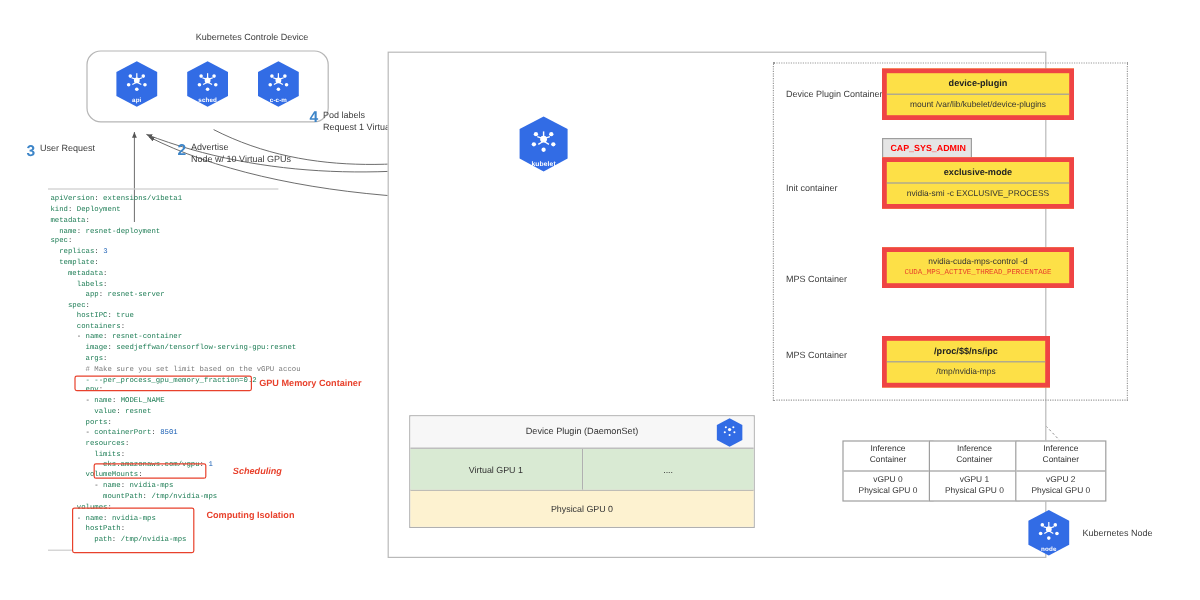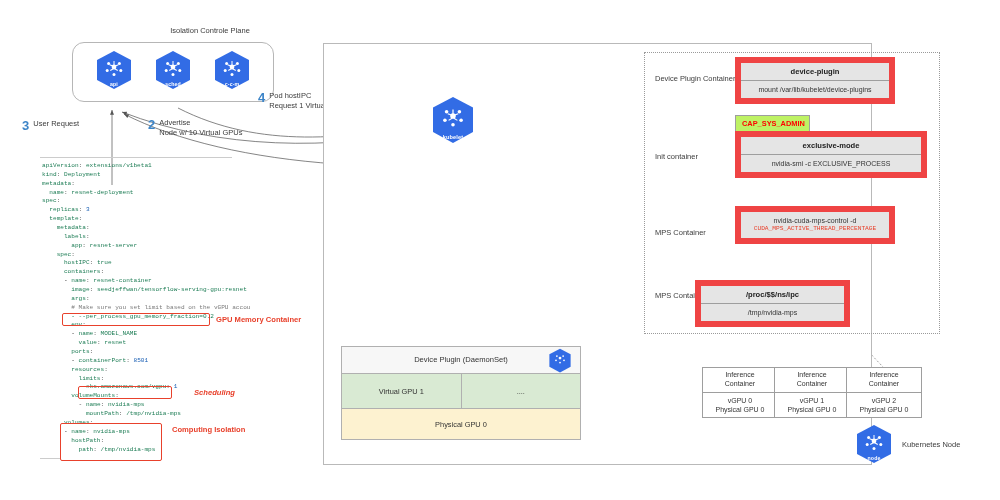--- a/index.html
+++ b/index.html
@@ -20,26 +20,26 @@
   .k8s.big .cap{font-size:5.6px;}
 
   
   #control-plane{border:1px solid #b6b6b6;border-radius:12px;background:#fff;}
 
   
   #node-box{border:1px solid #b9b9b9;background:#fff;}
   #plugin-dashed{border:1px dotted #9a9a9a;}
 
   
-  .card{border:6px solid #ef4444;background:#e5e5e5;box-sizing:border-box;}
+  .card{border:4px solid #ef4444;background:#fde047;box-sizing:border-box;}
   .card .hdr{font-size:7.6px;font-weight:bold;text-align:center;
              padding:4px 2px;border-bottom:1px solid #9e9e9e;color:#222;}
   .card .bdy{font-size:7px;text-align:center;padding:4px 2px;color:#333;line-height:1.35;}
   .mono-red{font-family:"Liberation Mono",monospace;color:#e8412c;font-size:6.2px;display:block;}
-  .cap-badge{border:1px solid #9e9e9e;border-bottom:none;background:#bef264;
+  .cap-badge{border:1px solid #9e9e9e;border-bottom:none;background:#e5e5e5;
              color:#ff0000;font-size:7.4px;font-weight:bold;text-align:center;
              padding:3px 6px;box-sizing:border-box;font-family:"Liberation Sans",sans-serif;}
 
   
   #dp-table{border:1px solid #b0b0b0;box-sizing:border-box;background:#fff;}
   #dp-head{background:#f7f7f7;border-bottom:1px solid #b0b0b0;position:relative;
            height:26px;}
   #dp-head .t{position:absolute;left:0;right:0;top:8px;text-align:center;font-size:7.6px;color:#333;}
   #dp-vrow{display:flex;height:34px;}
   #dp-vrow .vcell{flex:1;background:#d9ead3;border-right:1px solid #b0b0b0;
@@ -97,21 +97,21 @@
   <path d="M787,186 L787,231" stroke="#777" fill="none" stroke-width="0.8" marker-end="url(#arrowsm)"></path>
   <path d="M787,266 L787,284" stroke="#777" fill="none" stroke-width="0.8" marker-end="url(#arrowsm)"></path>
 
   <path d="M745,368 L782,328" stroke="#777" fill="none" stroke-width="0.7" stroke-dasharray="2,2" marker-end="url(#arrowsm)"></path>
   <path d="M812,368 L812,330" stroke="#777" fill="none" stroke-width="0.7" marker-end="url(#arrowsm)"></path>
   <path d="M884,368 L846,328" stroke="#777" fill="none" stroke-width="0.7" stroke-dasharray="2,2" marker-end="url(#arrowsm)"></path>
 
   <path d="M684,383 L702,383" stroke="#666" fill="none" stroke-width="0.8" marker-end="url(#arrowsm)"></path>
 </svg>
 
-<div class="abs lbl lbl-c" id="cp-title" style="left:110px;top:26px;width:200px;">Isolation Controle Plane</div>
+<div class="abs lbl lbl-c" id="cp-title" style="left:110px;top:26px;width:200px;">Kubernetes Controle Device</div>
 
 <div class="abs" id="control-plane" style="left:72px;top:42px;width:200px;height:58px;">
   <div class="abs" style="left:22px;top:7px;">
     <span class="k8s">
       <svg width="38" height="40" viewBox="0 0 38 40">
         <polygon points="19,1 36,10 36,30 19,39 2,30 2,10" fill="#326CE5"></polygon>
         <g fill="#fff">
           <circle cx="19" cy="17" r="2.4"></circle>
           <circle cx="13.6" cy="13.4" r="1.5"></circle>
             <circle cx="24.4" cy="13.4" r="1.5"></circle>
@@ -181,21 +181,21 @@
   <span class="stepnum">2</span>
   <span class="steptxt">
     <span>Advertise</span><br>
     <span>Node w/ 10 Virtual GPUs</span>
   </span>
 </div>
 
 <div class="abs step" style="left:258px;top:91px;">
   <span class="stepnum">4</span>
   <span class="steptxt">
-    <span>Pod hostIPC</span><br>
+    <span>Pod labels</span><br>
     <span>Request 1 Virtual GPU</span>
   </span>
 </div>
 
 <div class="abs step" style="left:340px;top:224px;">
   <span class="stepnum">5</span>
   <span class="steptxt lbl-c">
     <span>Allocate (vGPU device List)</span><br>
     <span>-&gt; find Physical GPU</span>
   </span>
@@ -244,40 +244,40 @@
 <div class="abs" id="plugin-dashed" style="left:644px;top:52px;width:294px;height:280px;"></div>
 
 <div class="abs lbl" style="left:655px;top:74px;width:96px;">Device Plugin Container</div>
 <div class="abs card" style="left:735px;top:57px;width:160px;">
   <div class="hdr">device-plugin</div>
   <div class="bdy">mount /var/lib/kubelet/device-plugins</div>
 </div>
 
 <div class="abs lbl" style="left:655px;top:152px;width:96px;">Init container</div>
 <div class="abs cap-badge" style="left:735px;top:115px;width:75px;">CAP_SYS_ADMIN</div>
-<div class="abs card" style="left:735px;top:131px;width:192px;">
+<div class="abs card" style="left:735px;top:131px;width:160px;">
   <div class="hdr">exclusive-mode</div>
   <div class="bdy">nvidia-smi -c EXCLUSIVE_PROCESS</div>
 </div>
 
 <div class="abs lbl" style="left:655px;top:228px;width:96px;">MPS Container</div>
 <div class="abs card" style="left:735px;top:206px;width:160px;">
   <div class="bdy">
     <span>nvidia-cuda-mps-control -d</span>
     <span class="mono-red">CUDA_MPS_ACTIVE_THREAD_PERCENTAGE</span>
   </div>
 </div>
 
 <div class="abs lbl" style="left:655px;top:291px;width:96px;">MPS Container</div>
-<div class="abs card" style="left:695px;top:280px;width:155px;">
+<div class="abs card" style="left:735px;top:280px;width:140px;">
   <div class="hdr">/proc/$$/ns/ipc</div>
   <div class="bdy">/tmp/nvidia-mps</div>
 </div>
 
-<div class="abs" id="dp-table" style="left:341px;top:346px;width:240px;">
+<div class="abs" id="dp-table" style="left:341px;top:346px;width:288px;">
   <div id="dp-head">
     <span class="t">Device Plugin (DaemonSet)</span>
     <span class="abs" style="right:8px;top:1px;">
       <svg width="24" height="25" viewBox="0 0 38 40">
         <polygon points="19,1 36,10 36,30 19,39 2,30 2,10" fill="#326CE5"></polygon>
         <g fill="#fff">
           <circle cx="19" cy="16" r="2.2"></circle>
           <circle cx="14" cy="12.8" r="1.4"></circle>
             <circle cx="24" cy="12.8" r="1.4"></circle>
           <circle cx="12.6" cy="19.6" r="1.4"></circle>

